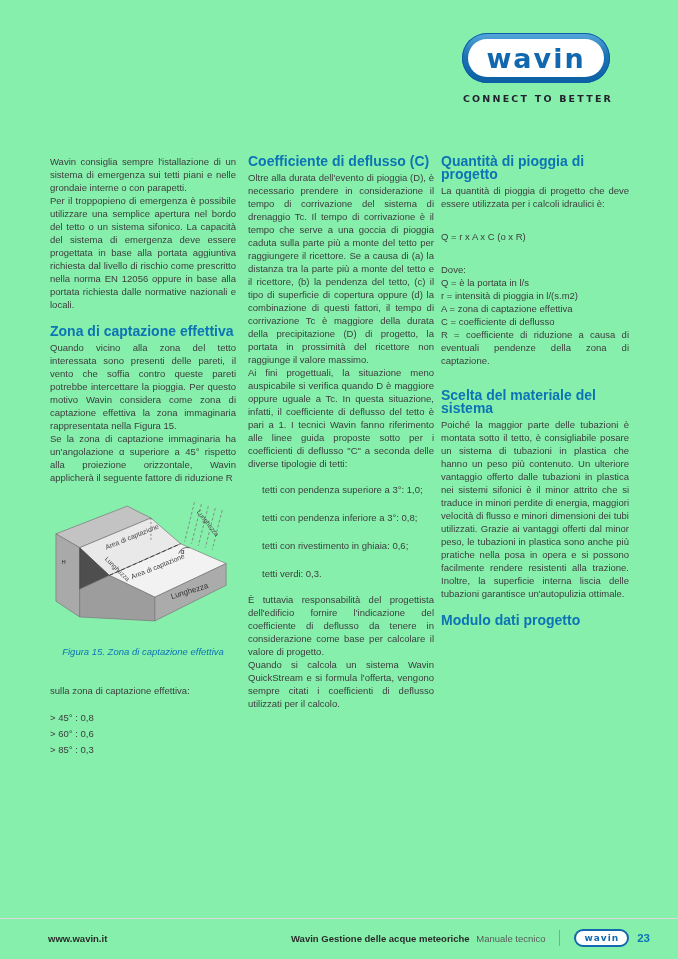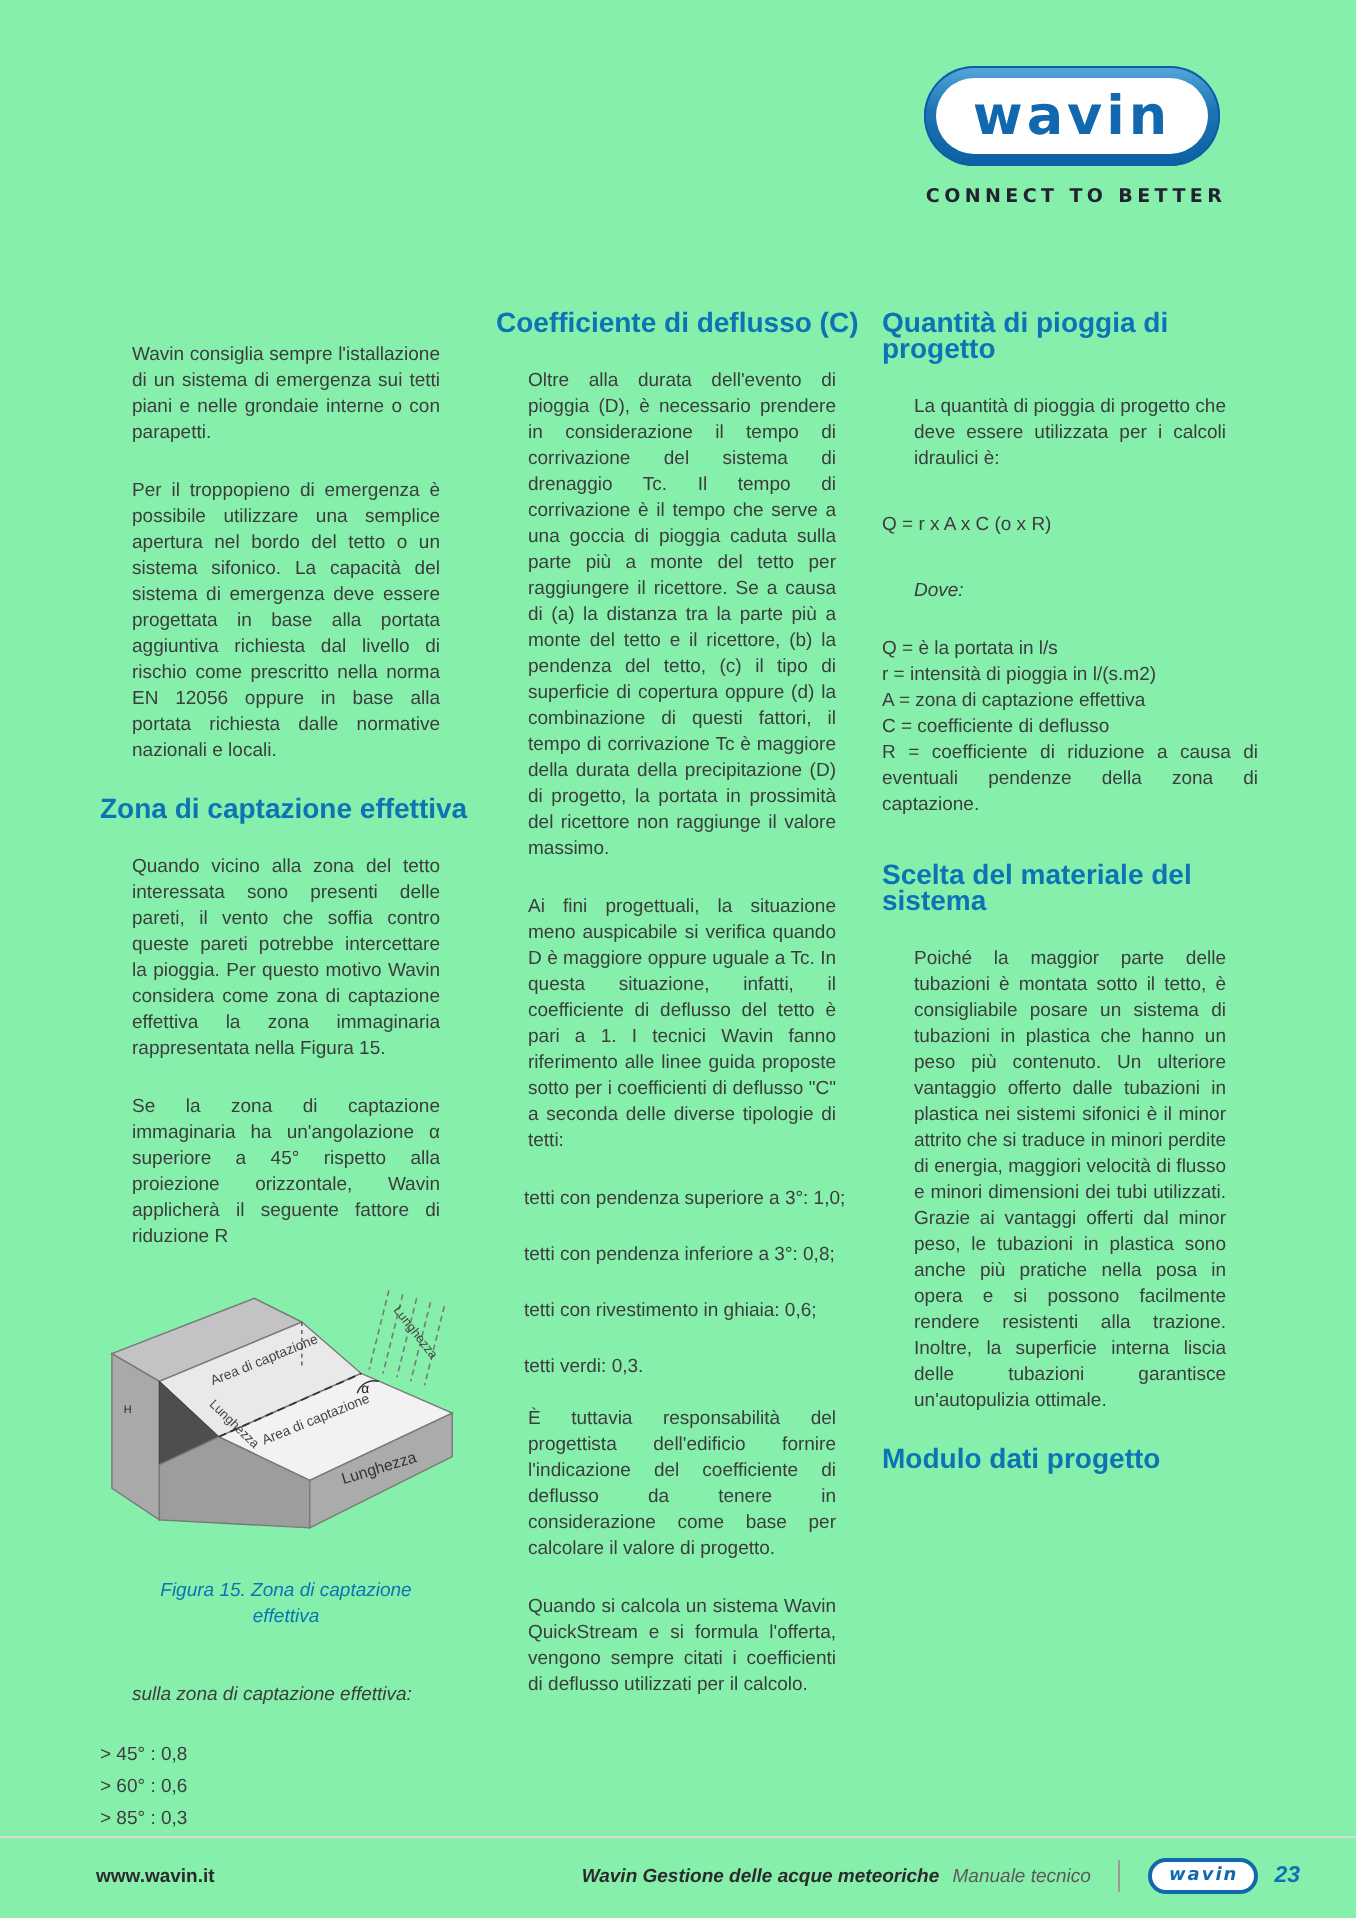--- a/index.html
+++ b/index.html
@@ -27,48 +27,48 @@
   .tagline {
     margin-top:10px; text-align:center; font-weight:bold; font-size:9.5px;
     letter-spacing:2.2px; color:#23232f; font-family:"DejaVu Sans", sans-serif;
   }
 
   
   .col { position:absolute; top:155px; font-size:9.5px; line-height:13px; text-align:justify; }
   .col-1 { left:50px;  width:186px; }
   .col-2 { left:248px; width:186px; }
   .col-3 { left:441px; width:188px; }
-  .col p { margin:16px; }
+  .col p { margin:0; }
   .para-gap { margin-top:13px !important; }
   .heading {
     color:#0c74b5; font-weight:bold; font-size:14px; text-align:left;
     margin:14px 0 3px 0 !important;
   }
   .heading.first { margin-top:0 !important; }
   .roof-list p { margin:0 0 0 14px; text-align:left; }
   .roof-list p + p { margin-top:15px; }
   .factor-list p { margin:0; text-align:left; line-height:16px; }
   .def-list p { margin:0; text-align:left; }
   .formula { margin:20px 0 20px 0 !important; text-align:left; }
-  .plain { text-align:left;font-style:italic; }
+  .plain { text-align:left; }
 
   
   .figure-wrap { margin:14px 0 0 0; }
   .figure-caption {
     color:#0c74b5; font-style:italic; font-size:9.5px; text-align:center;
     margin-top:8px !important;
   }
   .after-figure { margin-top:26px !important; }
   svg text { font-family:"Liberation Sans", sans-serif; }
 
   
   .footer-rule { position:absolute; left:0; top:918px; width:678px; border-top:1px solid #dadada; }
   .footer { position:absolute; left:0; top:929px; width:678px; height:22px; font-size:9.5px; }
   .footer-site { position:absolute; left:48px; top:4px; font-weight:bold; color:#2b2b2b; }
-  .footer-right { position:absolute; right:28px; top:0; display:flex; align-items:center; gap:8px;font-style:italic; }
+  .footer-right { position:absolute; right:28px; top:0; display:flex; align-items:center; gap:8px; }
   .footer-doc-title { font-weight:bold; color:#2b2b2b; }
   .footer-doc-subtitle { color:#5a5a5a; margin-left:4px; }
   .footer-divider { width:1px; height:16px; background:#9a9a9a; margin:0 6px; }
   .mini-logo {
     border:2px solid #1268ae; border-radius:9px; padding:1px 8px; background:#fff;
     color:#1268ae; font-weight:bold; font-size:9px; letter-spacing:1px; line-height:12px;
     font-family:"DejaVu Sans", sans-serif;
   }
   .page-number { color:#0c74b5; font-weight:bold; font-size:11.5px; }
 </style>

